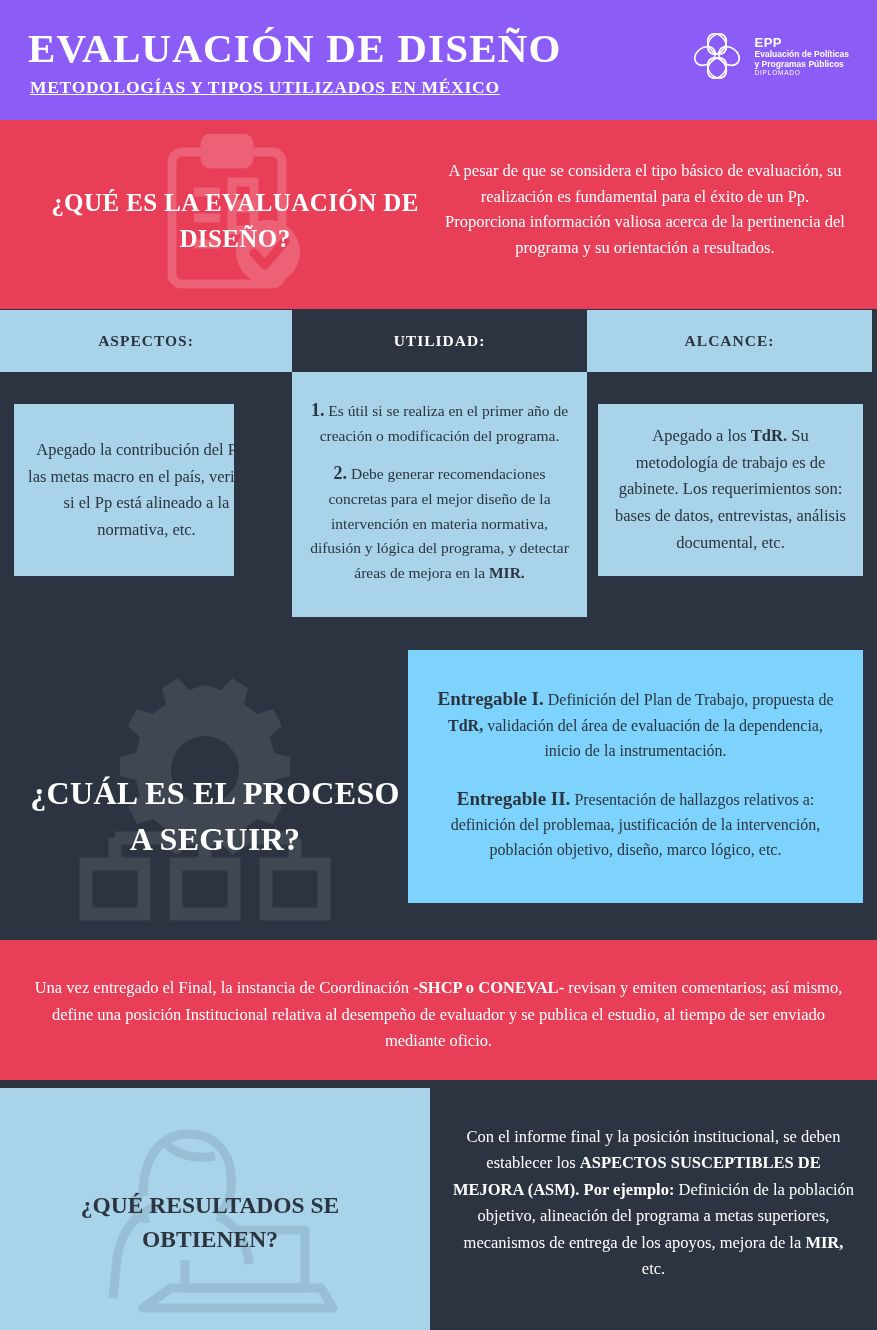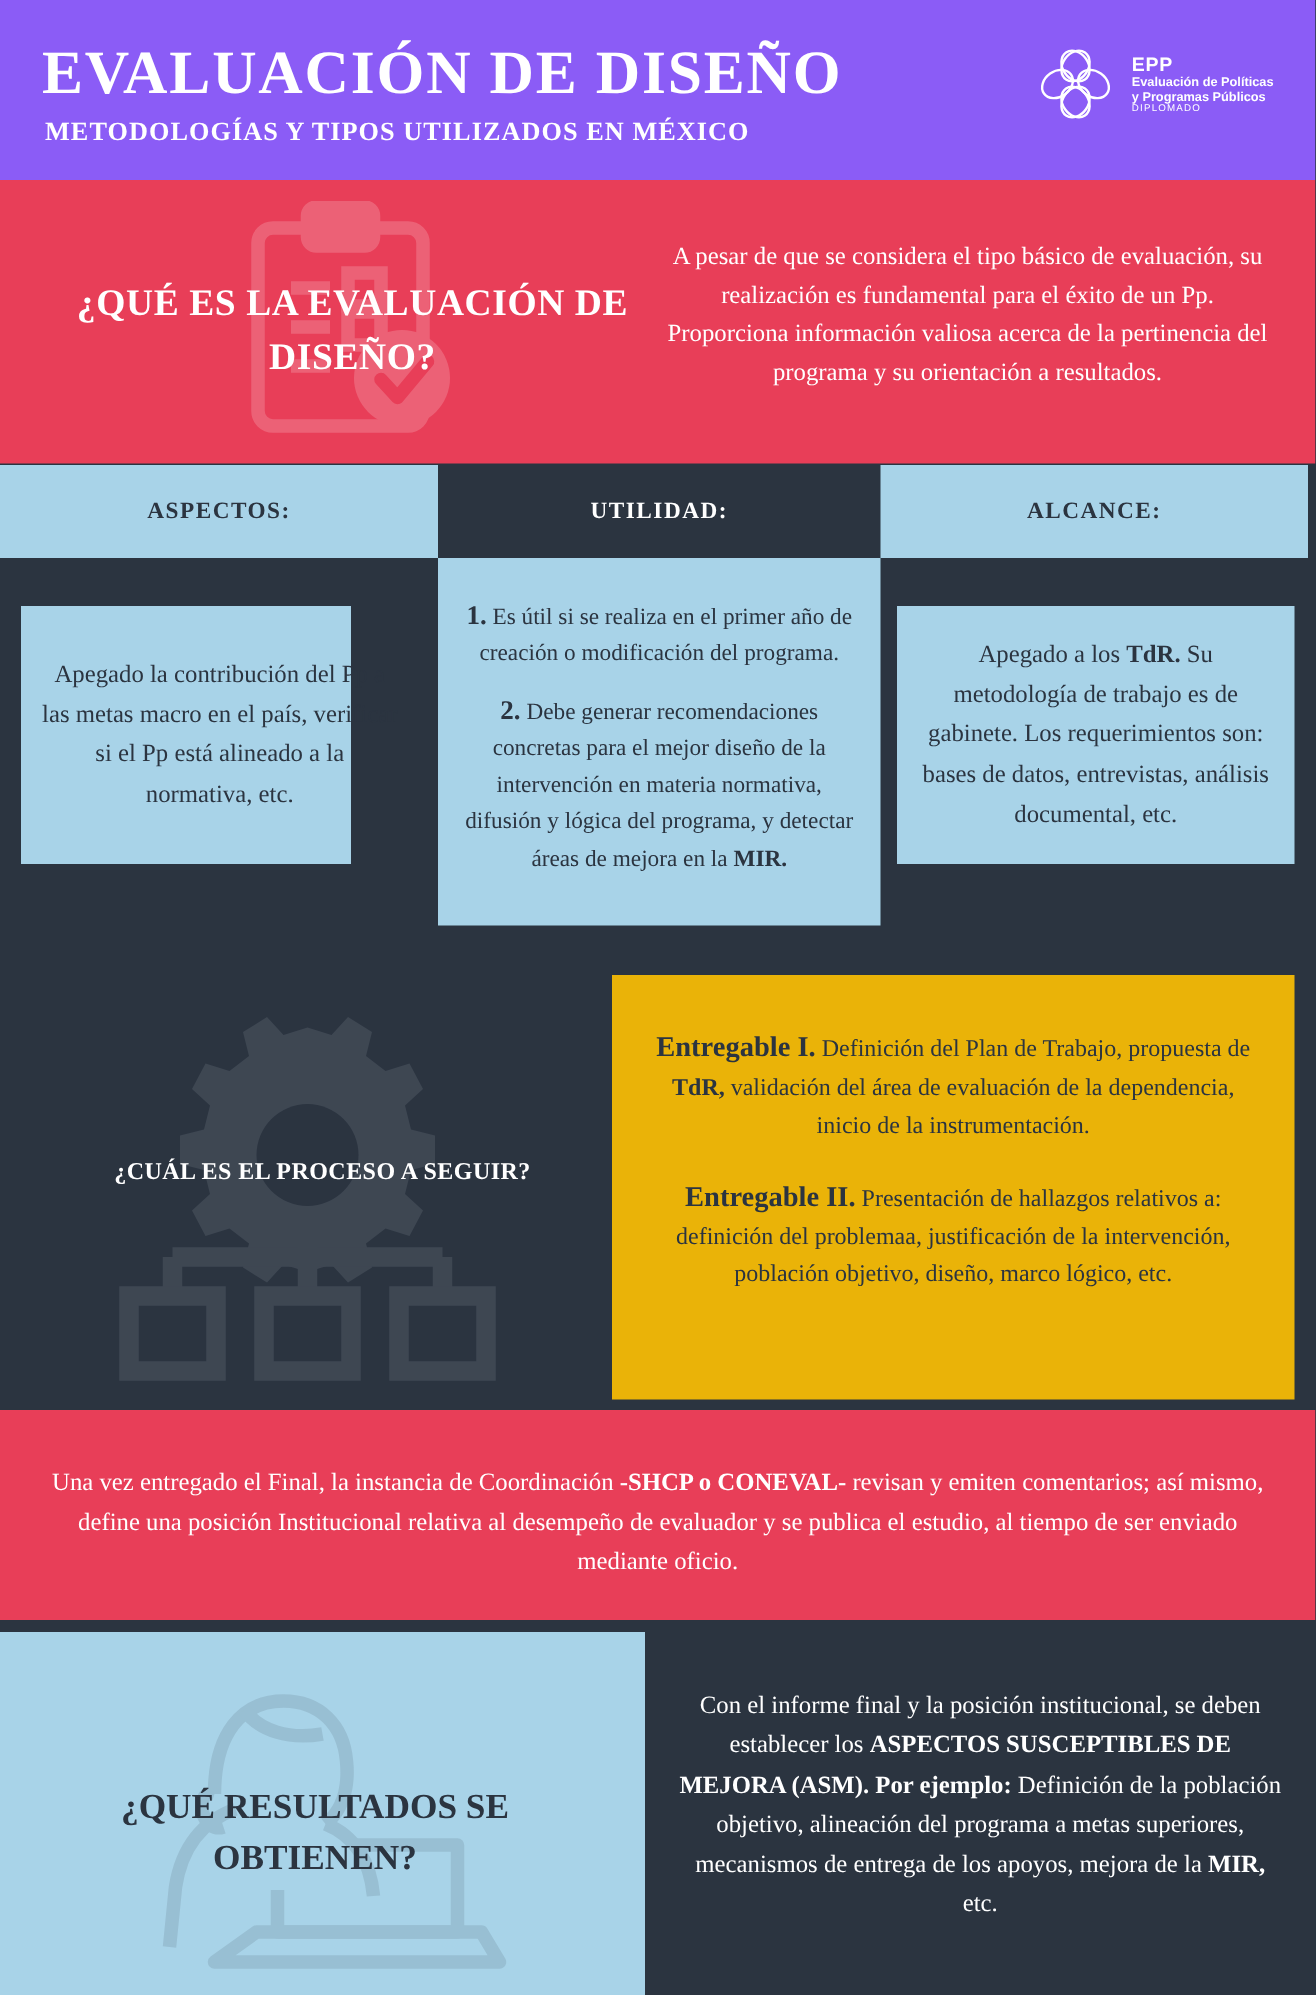--- a/index.html
+++ b/index.html
@@ -30,20 +30,21 @@
     font-size: 41px;
     letter-spacing: 1.2px;
   }
   .header-sub {
     position: absolute; left: 30px; top: 77px;
     color: #ffffff;
     font-family: "Liberation Serif", serif;
     font-weight: bold;
     font-size: 17.5px;
     letter-spacing: 0.7px;
+    text-decoration: underline;
   }
   .logo-wrap {
     position: absolute; right: 28px; top: 28px;
     display: flex; align-items: center; gap: 10px;
   }
   .logo-mark { width: 56px; height: 56px; }
   .logo-text { color: #ffffff; font-family: "Liberation Sans", sans-serif; line-height: 1.12; }
   .logo-text .l1 { font-size: 13px; font-weight: bold; letter-spacing: .5px; }
   .logo-text .l2 { font-size: 8.5px; font-weight: bold; }
   .logo-text .l3 { font-size: 8.5px; font-weight: bold; }
@@ -113,28 +114,28 @@
   }
   .col-right .txt {
     position: absolute; left: 14px; top: 50%; transform: translateY(-50%);
     width: 237px; text-align: center; color: #2b3440; font-size: 16.5px;
     line-height: 1.62; font-family: "Liberation Serif", serif;
   }
 
   
   .q2 {
     position: absolute; left: 20px; top: 770px; width: 390px;
-    text-align: center; color: #ffffff; font-weight: bold; font-size: 16px;
+    text-align: center; color: #ffffff; font-weight: bold; font-size: 32px;
     line-height: 1.45; font-family: "Liberation Serif", serif;
     letter-spacing: .3px;
   }
   .gear-icon { position: absolute; left: 70px; top: 660px; opacity: .17; }
   .proc-box {
-    position: absolute; left: 408px; top: 650px; width: 455px; height: 283px;
-    background: #eab308;
+    position: absolute; left: 408px; top: 650px; width: 455px; height: 253px;
+    background: #7dd3fc;
   }
   .proc-box .txt {
     position: absolute; left: 22px; top: 34px; width: 411px;
     text-align: center; color: #2b3440; font-size: 16px;
     line-height: 1.56; font-family: "Liberation Serif", serif;
   }
   .proc-box .txt .ent { font-weight: bold; font-size: 19px; }
   .proc-p2 { margin-top: 20px; }
 
   

